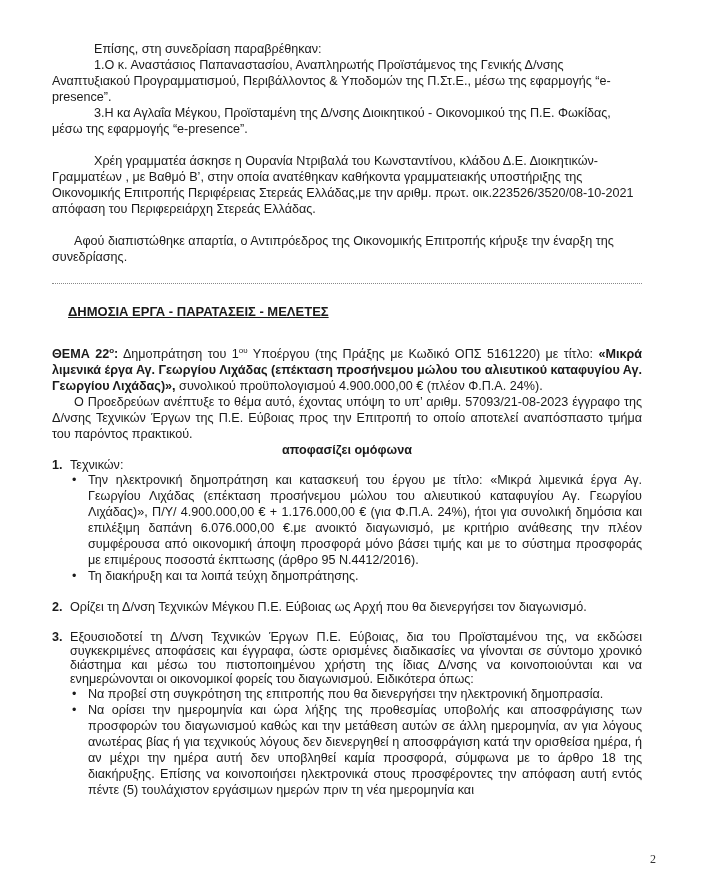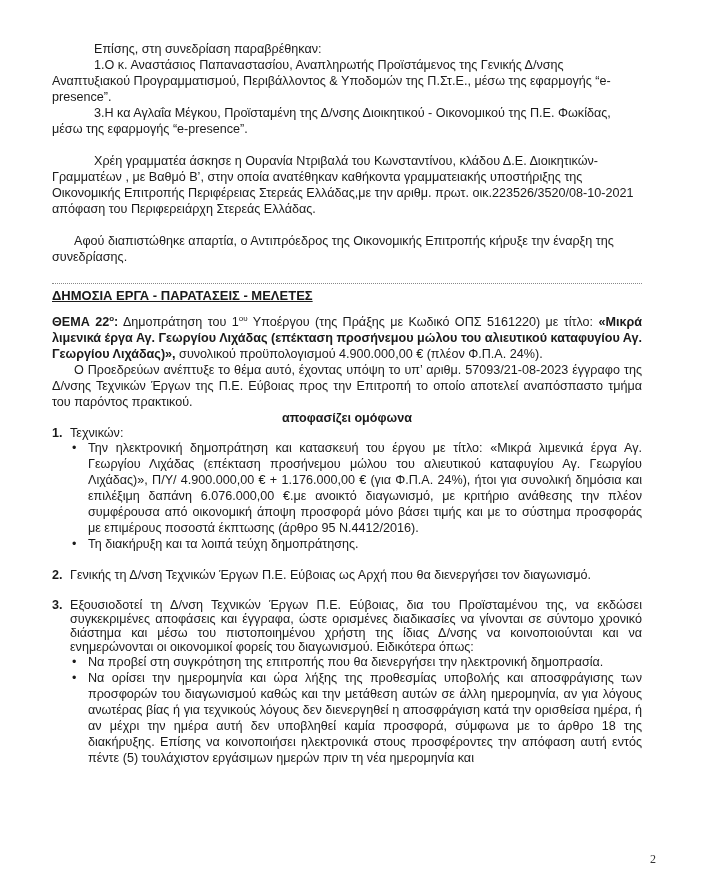--- a/index.html
+++ b/index.html
@@ -6,21 +6,21 @@
   body { width: 722px; height: 889px; position: relative; overflow: hidden;
          font-family: "Liberation Sans", sans-serif; color: #1a1a1a; font-size: 12.6px; }
   .page { position: absolute; left: 52px; top: 0; width: 590px; }
   .p { margin: 0; line-height: 16px; }
   .ind { text-indent: 42px; }
   .ind2 { text-indent: 22px; }
   .just { text-align: justify; }
   .b { font-weight: bold; }
   .center { text-align: center; }
   .sep { border-top: 1px dotted #888; margin: 0; height: 0; }
-  .heading { font-weight: bold; text-decoration: underline; margin: 0; line-height: 16px; font-size: 13px; }
+  .heading { font-weight: bold; text-decoration: underline; margin: 16px; line-height: 16px; font-size: 13px; }
   .numitem { display: flex; }
   .numitem .n { width: 18px; flex: none; font-weight: bold; }
   .numitem .t { flex: 1; }
   ul.bul { margin: 0; padding: 0; list-style: none; }
   ul.bul li { position: relative; padding-left: 36px; line-height: 16px; text-align: justify; }
   ul.bul li .dot { position: absolute; left: 20px; top: 0; }
   .pagenum { position: absolute; left: 650px; top: 852px; font-family: "Liberation Serif", serif; font-size: 12px; color: #333; }
   sup { font-size: 8px; line-height: 0; }
 </style>
 </head>
@@ -50,21 +50,21 @@
     <span class="n">1.</span>
     <span class="t">Τεχνικών:</span>
   </div>
   <ul class="bul">
     <li><span class="dot">•</span><span>Την ηλεκτρονική δημοπράτηση και κατασκευή του έργου με τίτλο: «Μικρά λιμενικά έργα Αγ. Γεωργίου Λιχάδας (επέκταση προσήνεμου μώλου του αλιευτικού καταφυγίου Αγ. Γεωργίου Λιχάδας)», Π/Υ/ 4.900.000,00 € + 1.176.000,00 € (για Φ.Π.Α. 24%), ήτοι για συνολική δημόσια και επιλέξιμη δαπάνη 6.076.000,00 €.με ανοικτό διαγωνισμό, με κριτήριο ανάθεσης την πλέον συμφέρουσα από οικονομική άποψη προσφορά μόνο βάσει τιμής και με το σύστημα προσφοράς με επιμέρους ποσοστά έκπτωσης (άρθρο 95 Ν.4412/2016).</span></li>
     <li><span class="dot">•</span><span>Τη διακήρυξη και τα λοιπά τεύχη δημοπράτησης.</span></li>
   </ul>
   <div style="height:16px"></div>
   <div class="numitem">
     <span class="n">2.</span>
-    <span class="t">Γενικής τη Δ/νση Τεχνικών Έργων Π.Ε. Εύβοιας ως Αρχή που θα διενεργήσει τον διαγωνισμό.</span>
+    <span class="t">Ορίζει τη Δ/νση Τεχνικών Μέγκου Π.Ε. Εύβοιας ως Αρχή που θα διενεργήσει τον διαγωνισμό.</span>
   </div>
   <div style="height:16px"></div>
   <div class="numitem">
     <span class="n">3.</span>
     <span class="t just" style="text-align:justify">Εξουσιοδοτεί τη Δ/νση Τεχνικών Έργων Π.Ε. Εύβοιας, δια του Προϊσταμένου της, να εκδώσει συγκεκριμένες αποφάσεις και έγγραφα, ώστε ορισμένες διαδικασίες να γίνονται σε σύντομο χρονικό διάστημα και μέσω του πιστοποιημένου χρήστη της ίδιας Δ/νσης να κοινοποιούνται και να ενημερώνονται οι οικονομικοί φορείς του διαγωνισμού. Ειδικότερα όπως:</span>
   </div>
   <ul class="bul">
     <li><span class="dot">•</span><span>Να προβεί στη συγκρότηση της επιτροπής που θα διενεργήσει την ηλεκτρονική δημοπρασία.</span></li>
     <li><span class="dot">•</span><span>Να ορίσει την ημερομηνία και ώρα λήξης της προθεσμίας υποβολής και αποσφράγισης των προσφορών του διαγωνισμού καθώς και την μετάθεση αυτών σε άλλη ημερομηνία, αν για λόγους ανωτέρας βίας ή για τεχνικούς λόγους δεν διενεργηθεί η αποσφράγιση κατά την ορισθείσα ημέρα, ή αν μέχρι την ημέρα αυτή δεν υποβληθεί καμία προσφορά, σύμφωνα με το άρθρο 18 της διακήρυξης. Επίσης να κοινοποιήσει ηλεκτρονικά στους προσφέροντες την απόφαση αυτή εντός πέντε (5) τουλάχιστον εργάσιμων ημερών πριν τη νέα ημερομηνία και</span></li>
   </ul>

